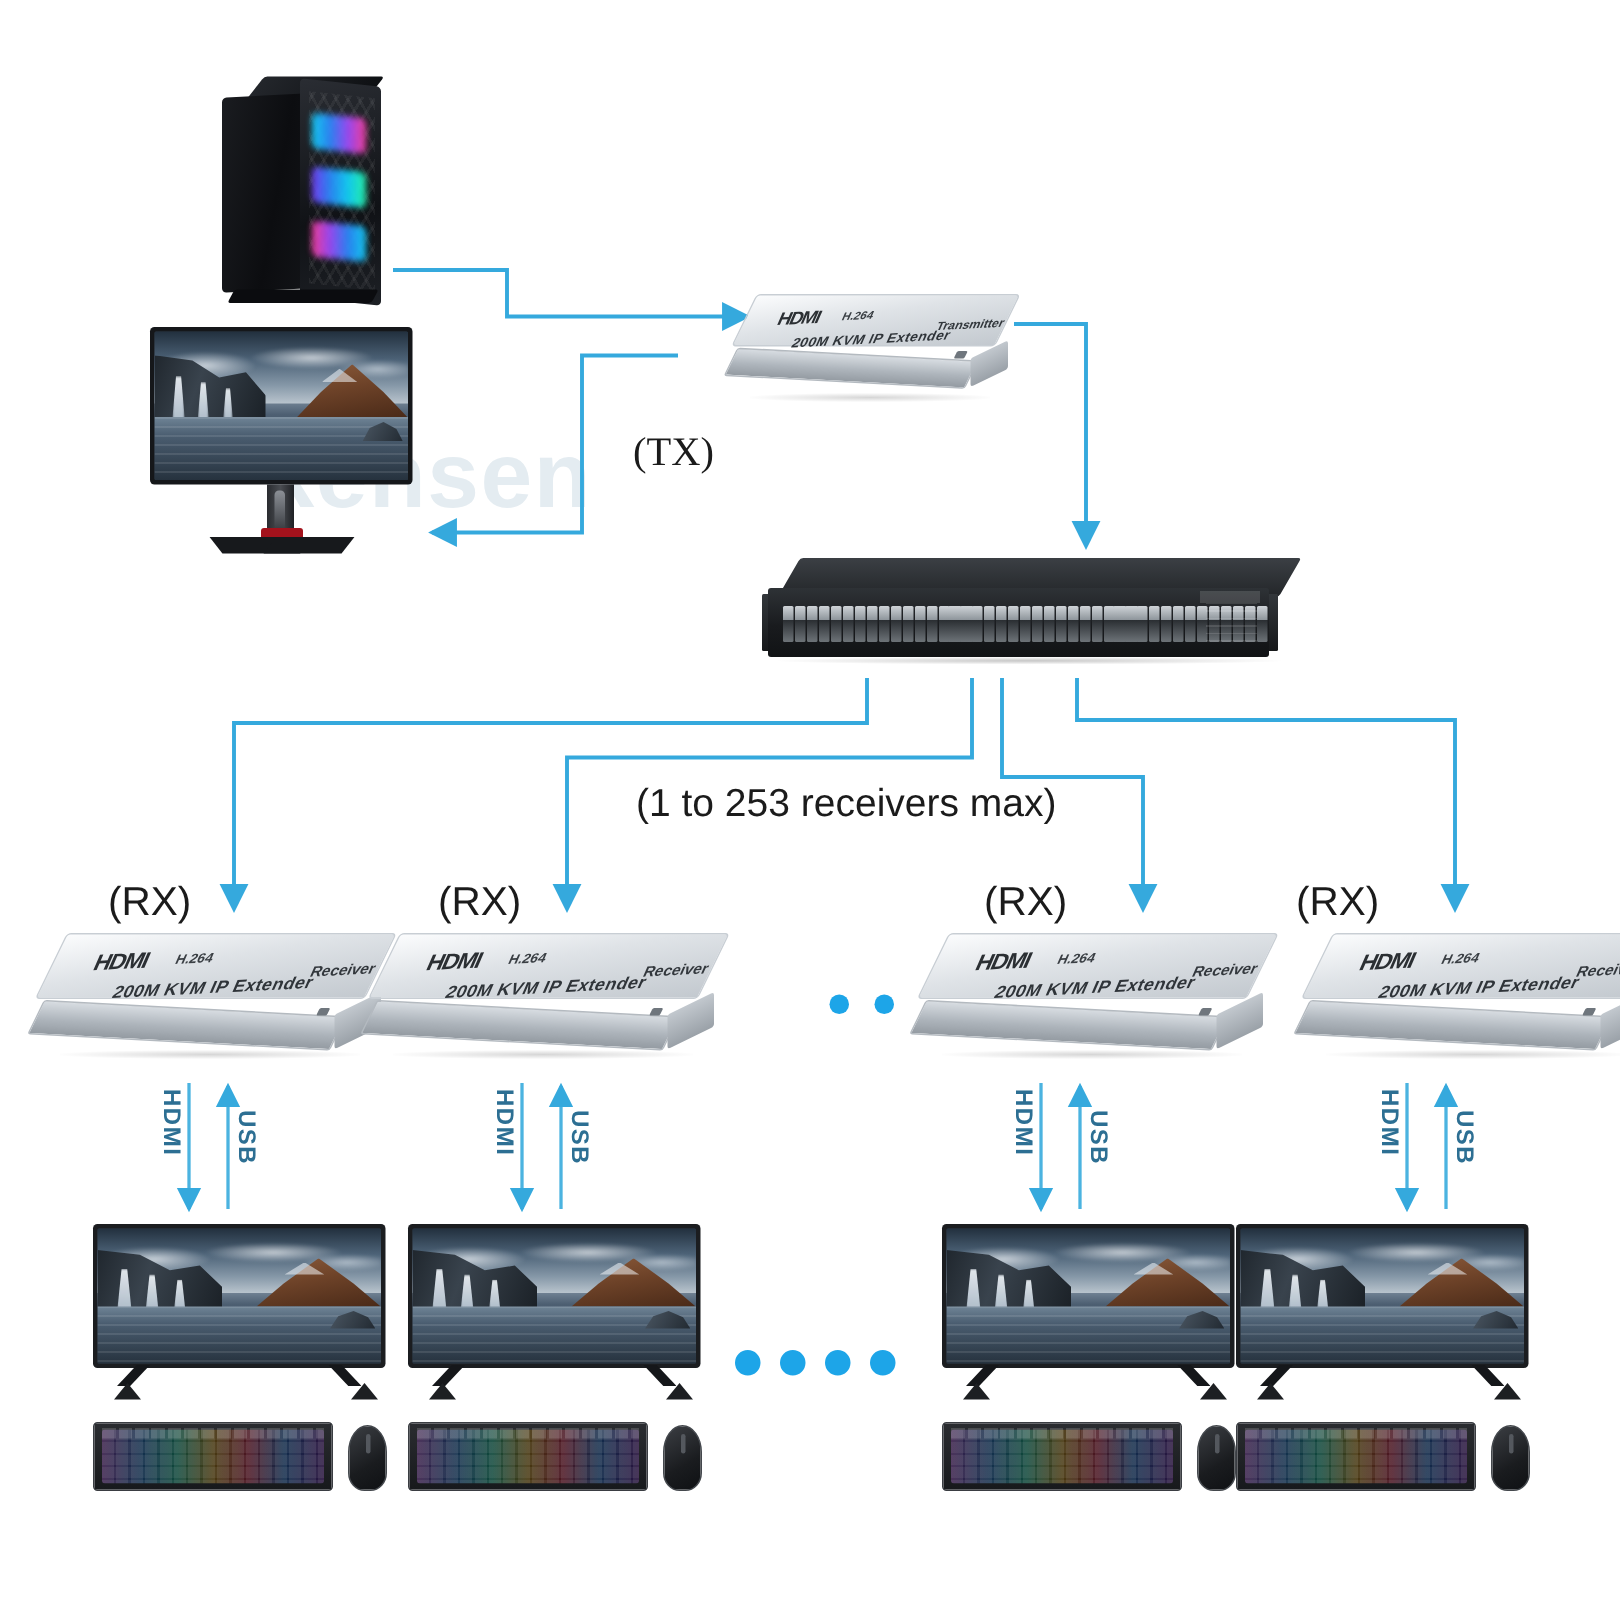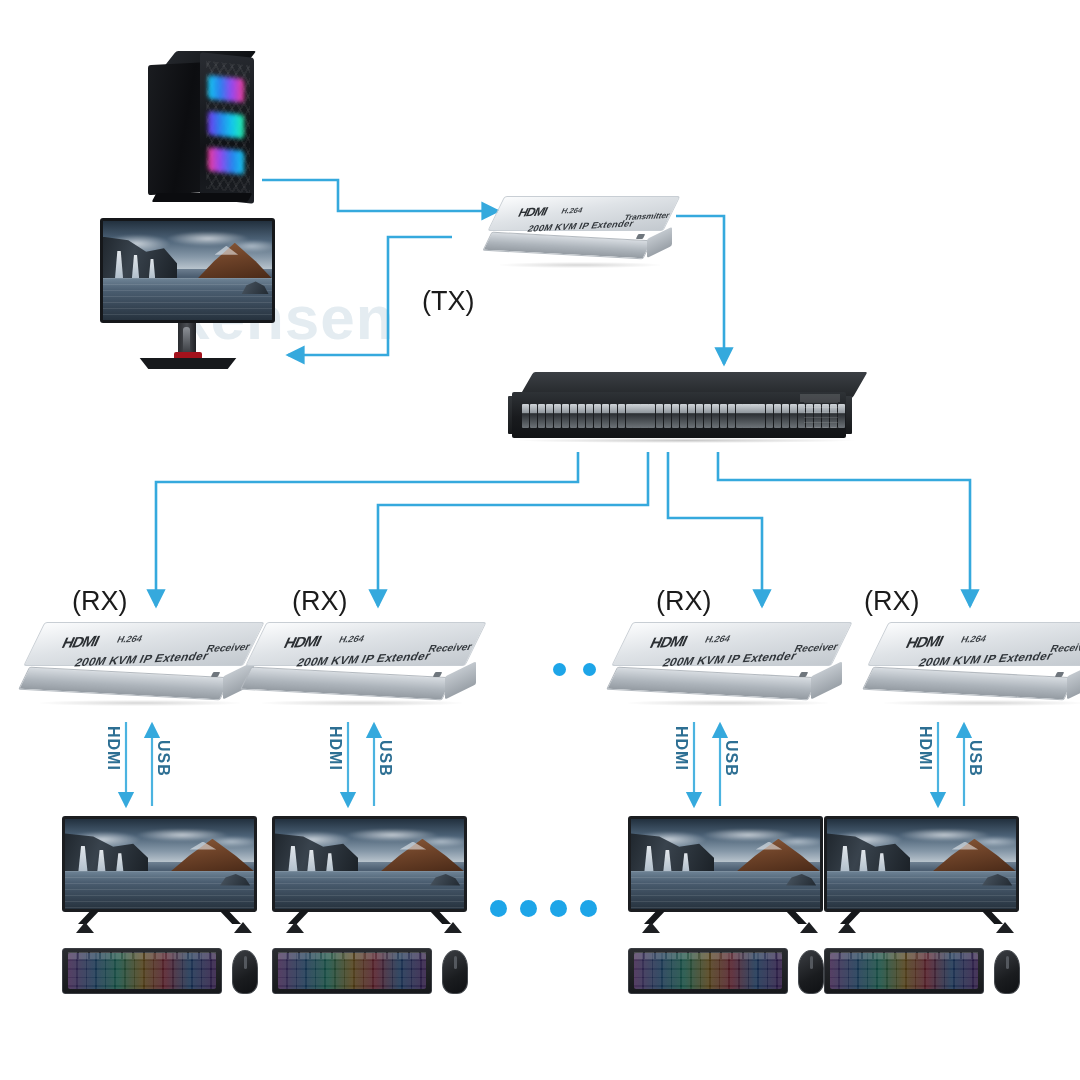--- a/index.html
+++ b/index.html
@@ -393,21 +393,21 @@
     <div class="side"></div>
     <div class="txt">
       <span class="t-hdmi">HDMI</span>
       <span class="t-codec">H.264</span>
       <span class="t-model">200M KVM IP Extender</span>
       <span class="t-role">Transmitter</span>
     </div>
     <div class="led"></div>
   </div>
   <div class="box-shadow" style="left:500px; top:262px; width:160px;"></div>
-  <div class="lbl" style="left:422px; top:286px;">(TX)</div>
+  <div class="lbl" style="left:422px; top:286px;font-family:Liberation Serif, serif;">(TX)</div>
 
   <div class="switch">
     <div class="sw-top"></div>
     <div class="sw-ears-l"></div>
     <div class="sw-ears-r"></div>
     <div class="sw-face">
       <div class="portbank" id="pbank1" style="left:10px;">
           <div class="port"></div>
           <div class="port"></div>
           <div class="port"></div>
@@ -457,20 +457,21 @@
           <div class="port"></div>
           <div class="port"></div>
           <div class="port"></div>
         </div>
       <div class="sw-leds"></div>
       <div class="sw-brand"></div>
     </div>
   </div>
   <div class="sw-shadow" style="left:518px; top:438px;"></div>
 
+  <div class="lbl lbl-mid" style="left:424px; top:520px;">(1 to 253 receivers max)</div>
 
   <div class="lbl" style="left:72px; top:586px;">(RX)</div>
   <div class="box" style="left:34px; top:622px;">
     <div class="lid"></div>
     <div class="front"></div>
     <div class="side"></div>
     <div class="txt">
       <span class="t-hdmi">HDMI</span>
       <span class="t-codec">H.264</span>
       <span class="t-model">200M KVM IP Extender</span>

